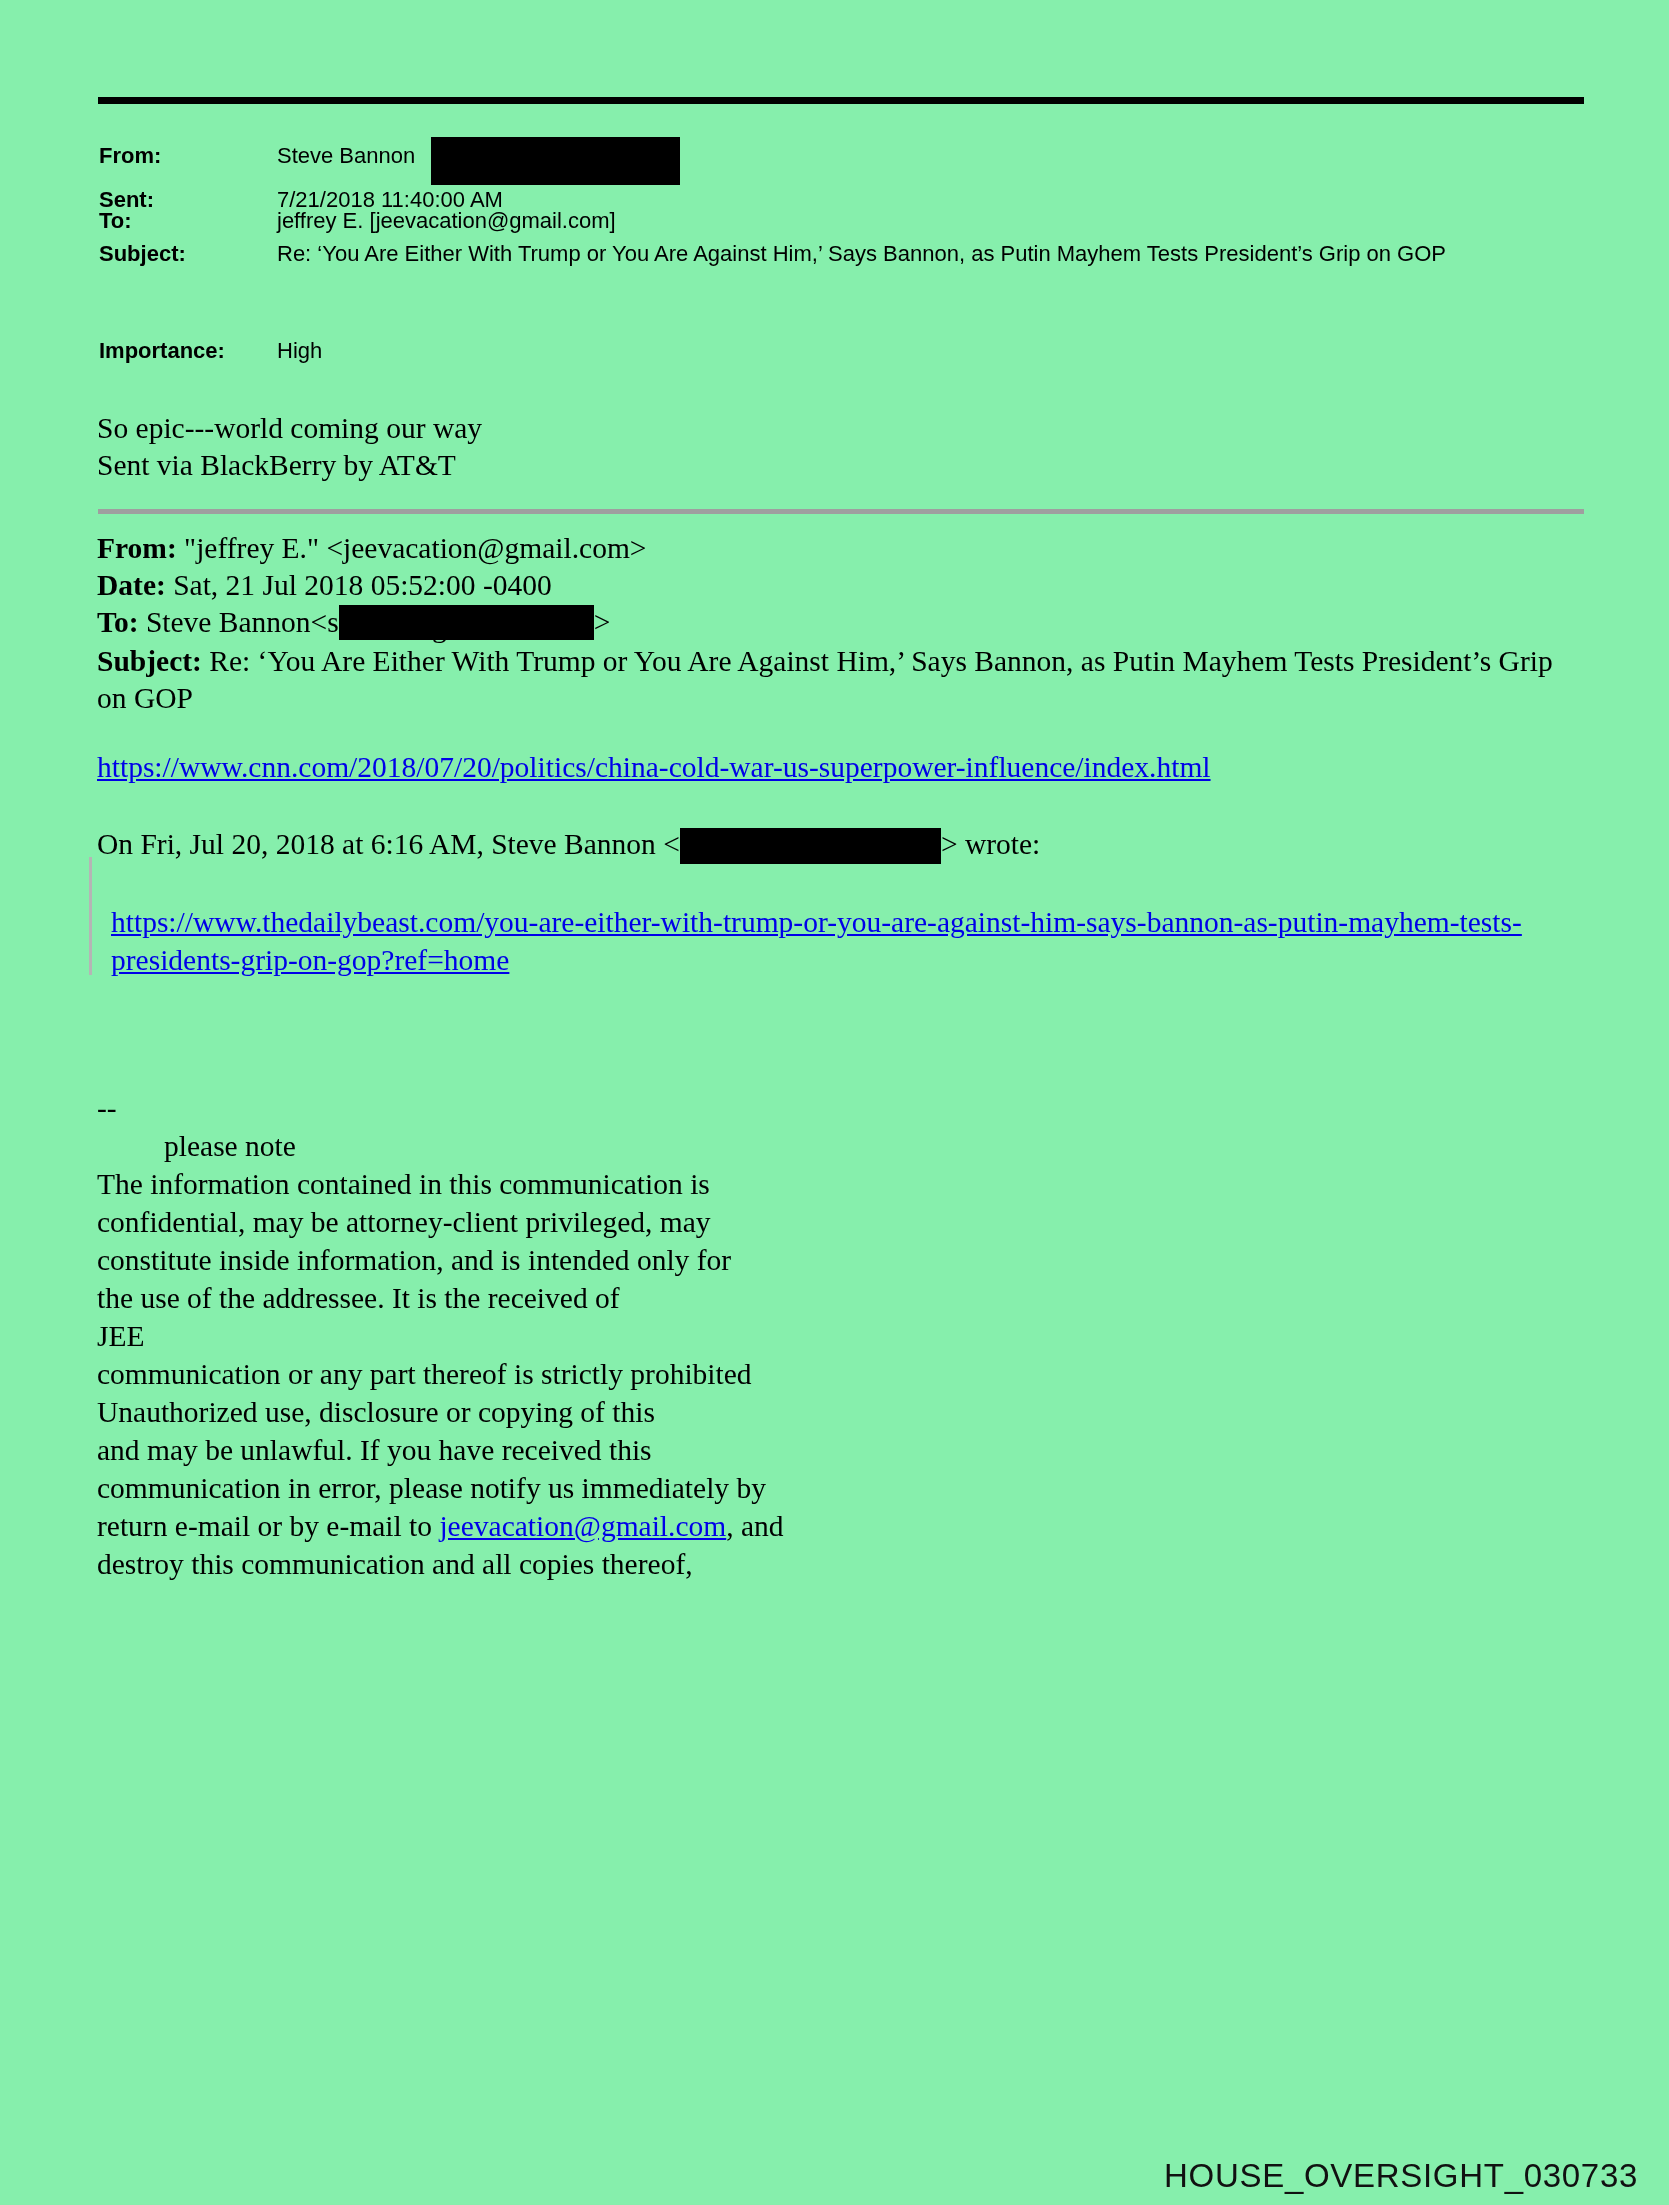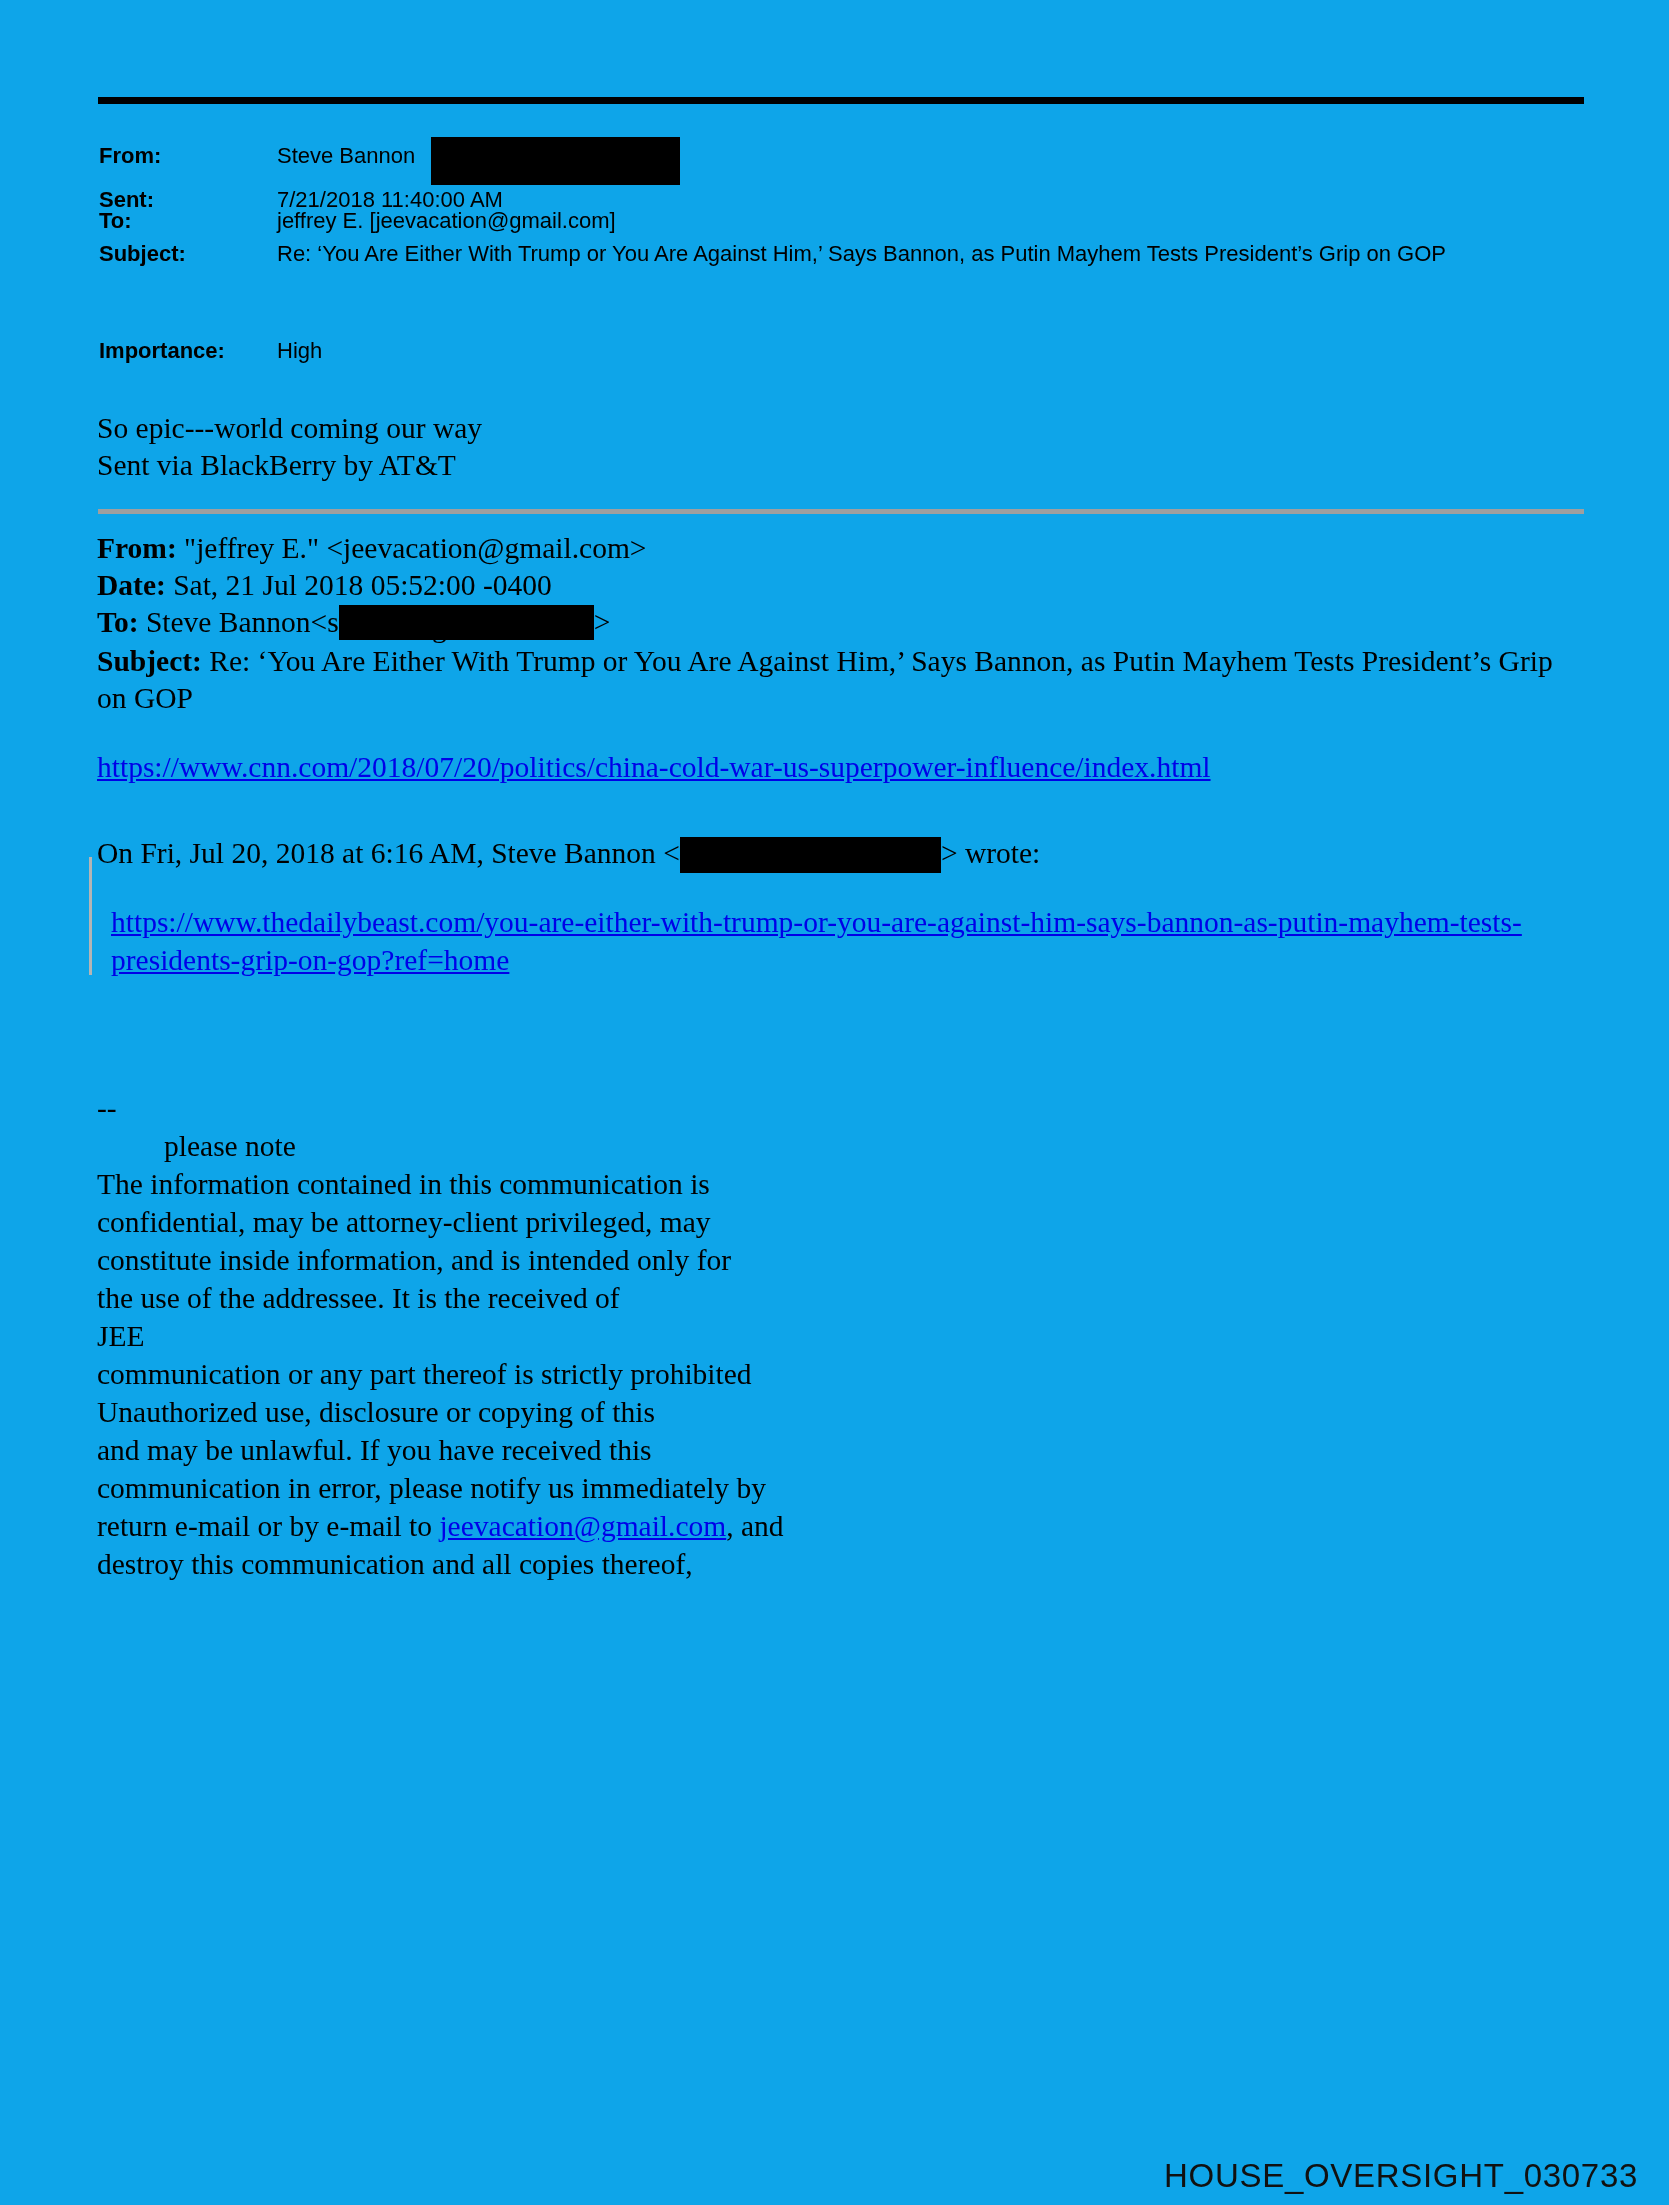--- a/index.html
+++ b/index.html
@@ -1,20 +1,20 @@
 <!DOCTYPE html>
 <html style="font-size:10.5px"><head>
 <meta charset="utf-8">
 <style>
   html,body { margin:0; padding:0; background:#e8e8e8; }
   .page {
     position:relative;
     width:1669px; height:2205px;
     margin:0 auto;
-    background:#0ea5e9;
+    background:#86efac;
     overflow:hidden;
     font-family:"Liberation Serif","DejaVu Serif",serif;
     color:#000;
   }
   
   .top-rule { position:absolute; left:98px; top:97px; width:1486px; height:7.2px; background:#000; }
 
   
   .hrow { position:absolute; left:99px; font-family:"Liberation Sans",sans-serif; font-size:22px; line-height:33px; }
   .hlabel { display:inline-block; width:178px; font-weight:bold; vertical-align:top; }
@@ -38,21 +38,21 @@
 
   .divider { position:absolute; left:98px; top:509px; width:1486px; height:4.6px; background:#9f9f9f; }
 
   .quoted-header { top:530px; width:1460px; }
   .quoted-header b { font-weight:bold; }
   .qline { position:relative; }
 
   .peek-g { position:absolute; left:335px; top:5.2px; z-index:0; }
 
   .cnn-line { top:749px; width:1440px; }
-  .onfri-line { top:826px; width:1473px;margin-top:9px; }
+  .onfri-line { top:826px; width:1473px; }
 
   a.doc-link { color:#0000e8; text-decoration:underline; }
 
   .quote-bar { position:absolute; left:89px; top:857px; width:2.6px; height:118px; background:#b5b5b5; }
   .blockquote-links { position:absolute; left:111px; top:903px; width:1440px; font-size:29.5px; line-height:38px; }
 
   .signature { top:1089px; width:916px; line-height:38px; }
   .sig-note { padding-left:67px; }
 
   .footer-bates {

